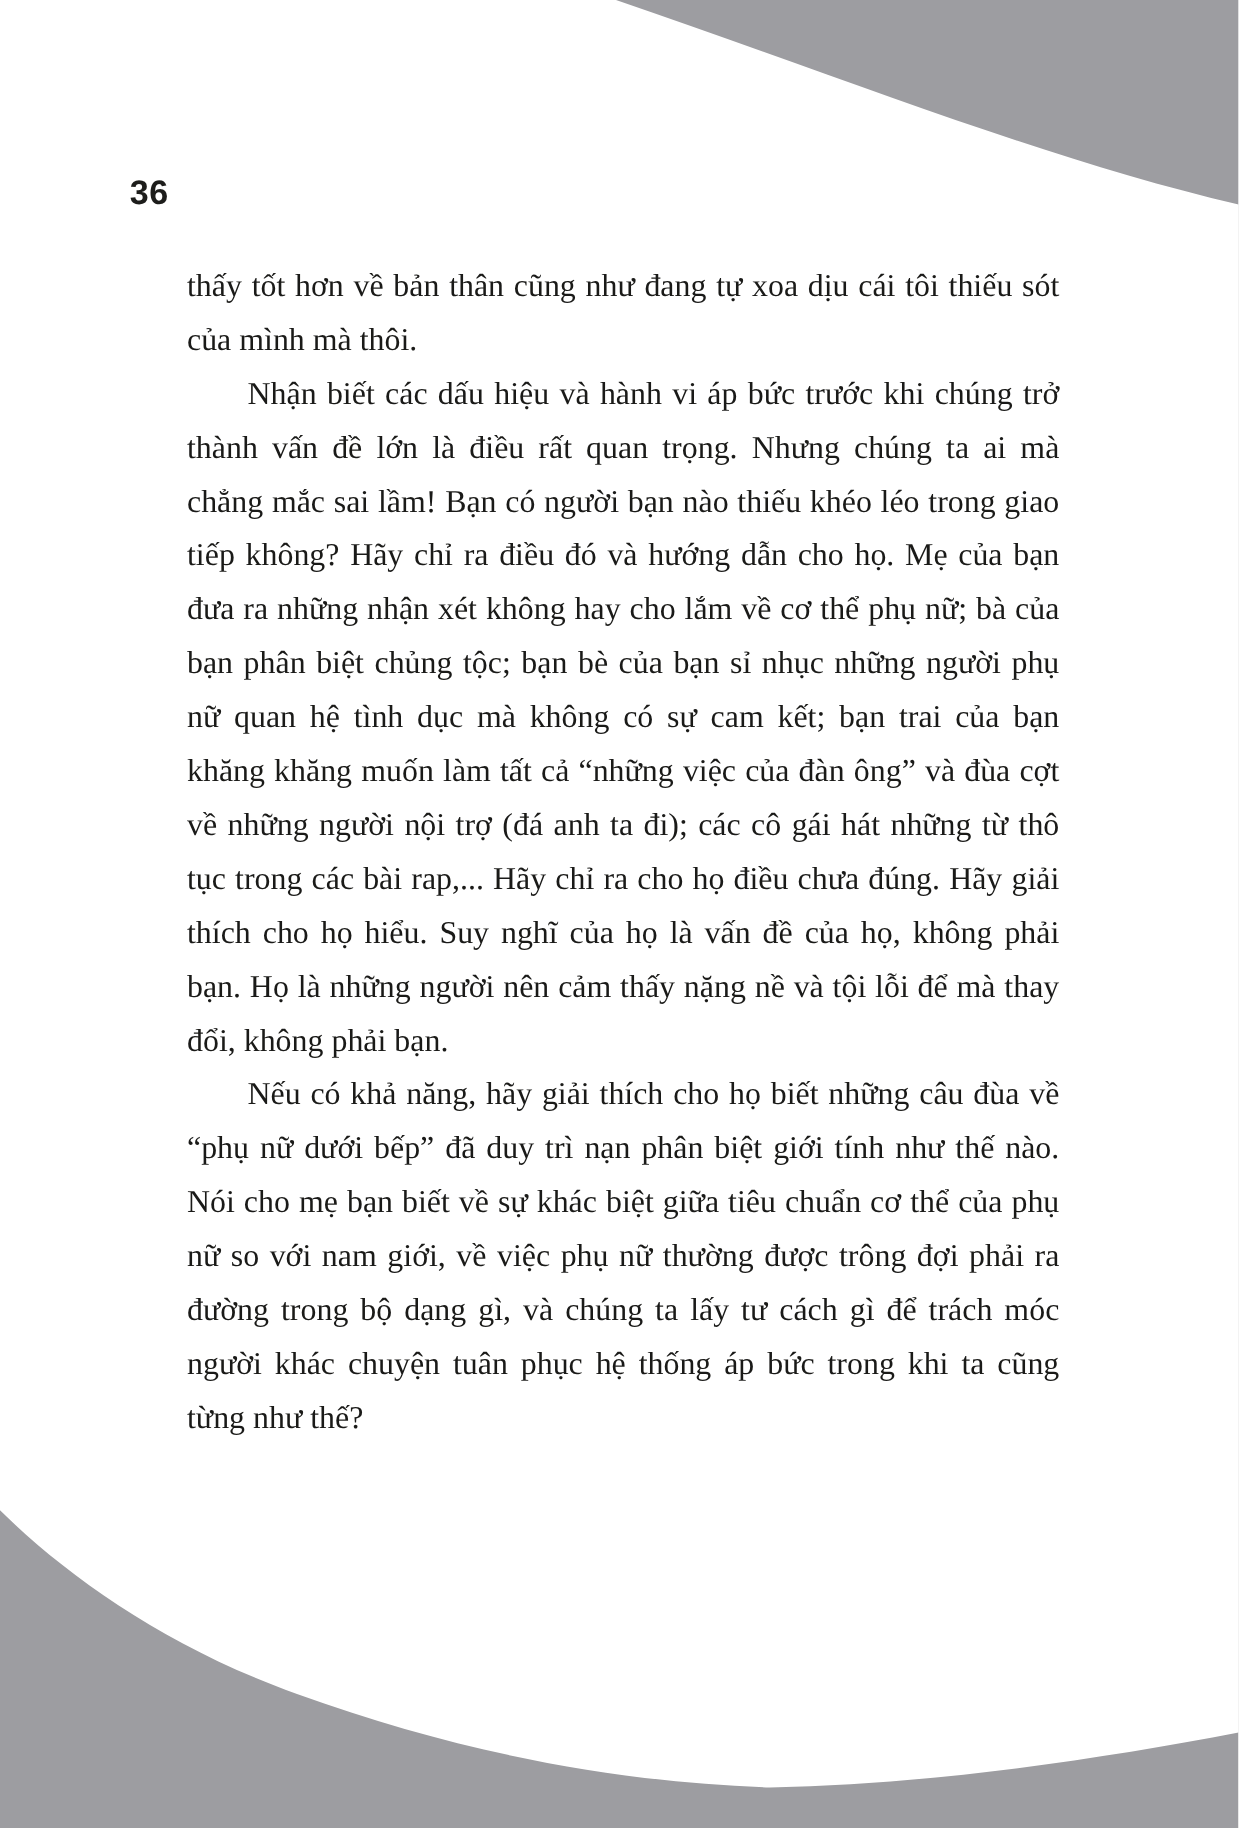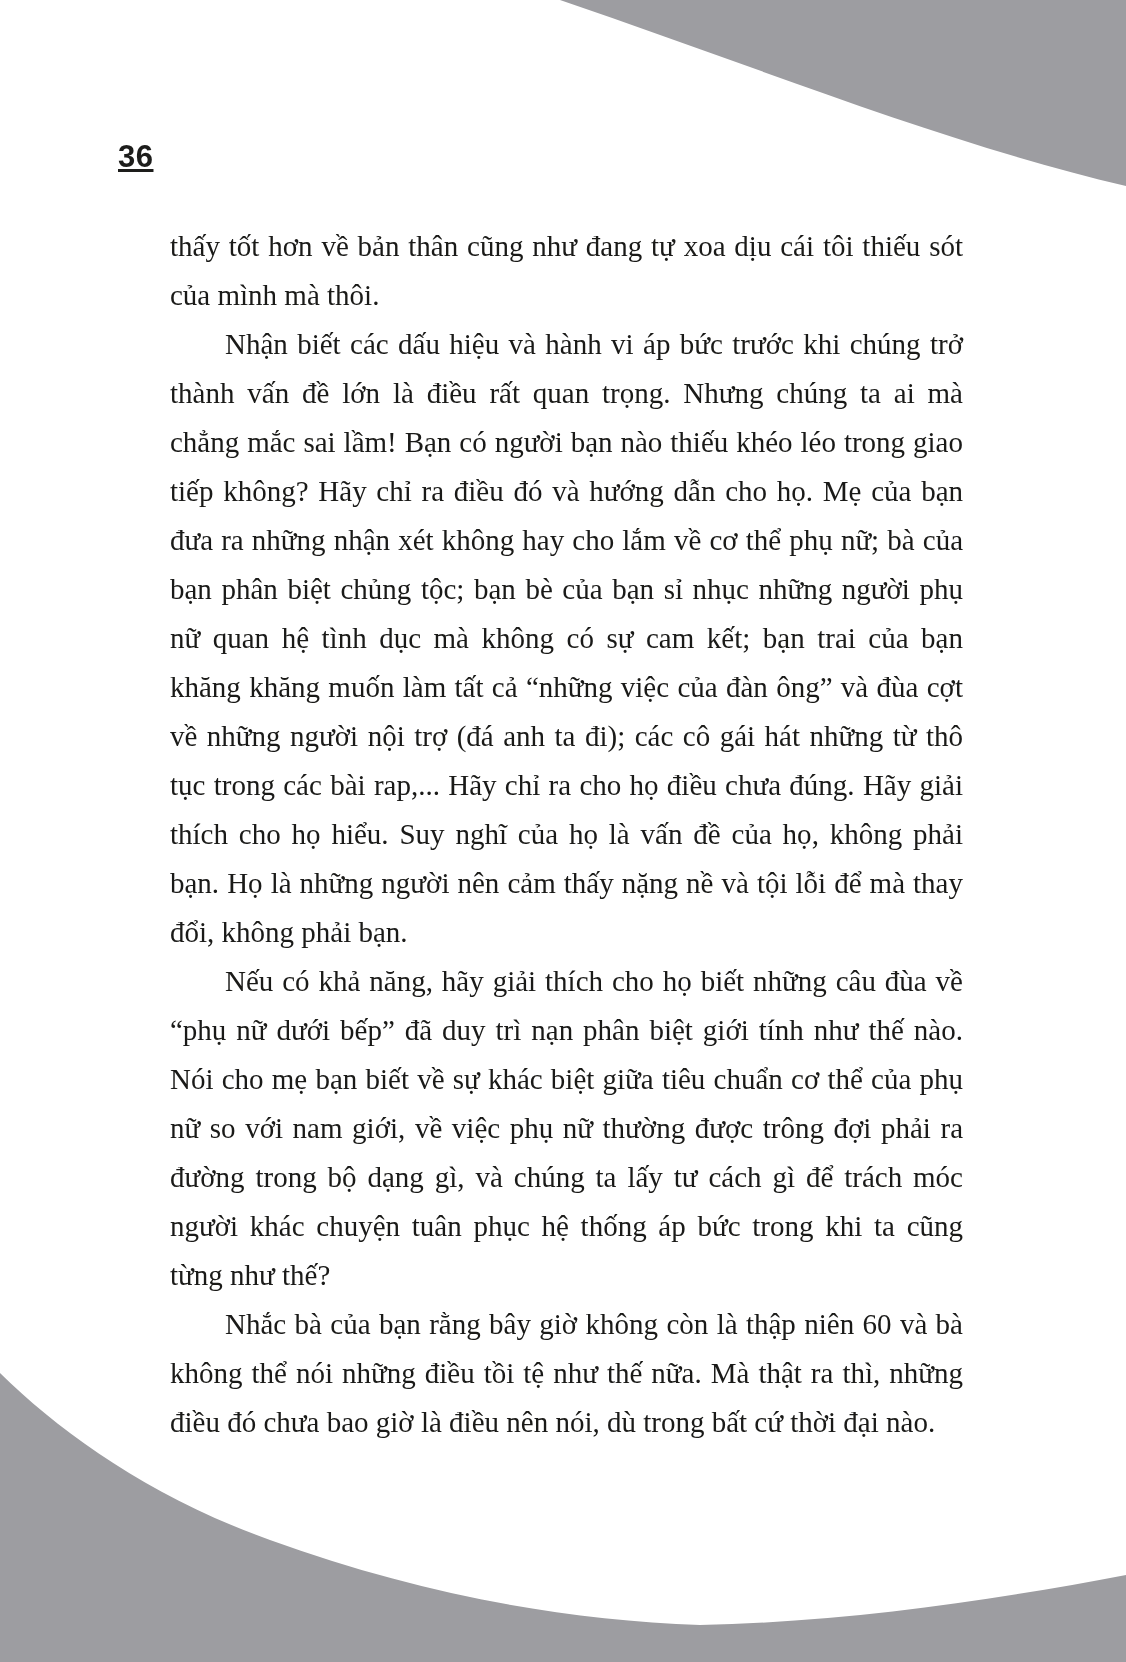--- a/index.html
+++ b/index.html
@@ -10,32 +10,31 @@
     overflow:hidden;
     font-family:"Liberation Serif","DejaVu Serif",serif;
     color:#1a1a18;
     margin:0 auto;
   }
   .decor{position:absolute;pointer-events:none;}
   .decor.top{top:0;left:0;}
   .decor.bottom{top:1362px;left:0;}
   .page-header{
     position:absolute;
-    left:118px;top:139px;
+    left:118px;top:157px;
     display:flex;align-items:baseline;
     font-family:"Liberation Sans","DejaVu Sans",sans-serif;
     color:#1d1d1b;
     white-space:nowrap;
-    text-decoration:underline;
   }
   .page-number{font-size:31px;font-weight:bold;letter-spacing:0.5px;}
   .header-title{font-size:22px;font-weight:bold;letter-spacing:0.8px;}
   .body-text{
     position:absolute;
-    left:170px;top:222px;
+    left:170px;top:236px;
     width:793px;
     font-size:29px;
     line-height:49px;
     text-align:justify;
   }
   .body-text p{margin:0;padding:0;}
   .body-text p.indent{text-indent:55px;}
   .it{}
 </style>
 </head>
@@ -56,17 +55,16 @@
   </div>
 
   <div class="body-text">
 
     <p><span>thấy tốt hơn về bản thân cũng như đang tự xoa dịu cái tôi thiếu sót của mình mà thôi.</span></p>
 
     <p class="indent"><span>Nhận biết các dấu hiệu và hành vi áp bức trước khi chúng trở thành vấn đề lớn là điều rất quan trọng. Nhưng chúng ta ai mà chẳng mắc sai lầm! Bạn có người bạn nào thiếu khéo léo trong giao tiếp không? Hãy chỉ ra điều đó và hướng dẫn cho họ. Mẹ của bạn đưa ra những nhận xét không hay cho lắm về cơ thể phụ nữ; bà của bạn phân biệt chủng tộc; bạn bè của bạn sỉ nhục những người phụ nữ quan hệ tình dục mà không có sự cam kết; bạn trai của bạn khăng khăng muốn làm tất cả “những việc của đàn ông” và đùa cợt về những người nội trợ (đá anh ta đi); các cô gái hát những từ thô tục trong các bài rap,... Hãy chỉ ra cho họ điều chưa đúng. Hãy giải thích cho họ hiểu. Suy nghĩ của họ là vấn đề </span><span class="it">của họ</span><span>, không phải bạn. </span><span class="it">Họ</span><span> là những người nên cảm thấy nặng nề và tội lỗi để mà thay đổi, không phải bạn.</span></p>
 
     <p class="indent"><span>Nếu có khả năng, hãy giải thích cho họ biết những câu đùa về “phụ nữ dưới bếp” đã duy trì nạn phân biệt giới tính như thế nào. Nói cho mẹ bạn biết về sự khác biệt giữa tiêu chuẩn cơ thể của phụ nữ so với nam giới, về việc phụ nữ thường được trông đợi phải ra đường trong bộ dạng gì, và chúng ta lấy tư cách gì để trách móc người khác chuyện tuân phục hệ thống áp bức trong khi ta cũng từng như thế?</span></p>
 
-    <p class="indent"><span>Nhắc bà của bạn rằng bây giờ không còn là thập niên 60 và bà không thể nói những điều tồi tệ như thế nữa. Mà thật ra thì, những điều đó chưa bao giờ là điều nên nói, dù trong bất cứ thời đại nào.</span></p>
 
   </div>
 
 </div>
 
 </body></html>

